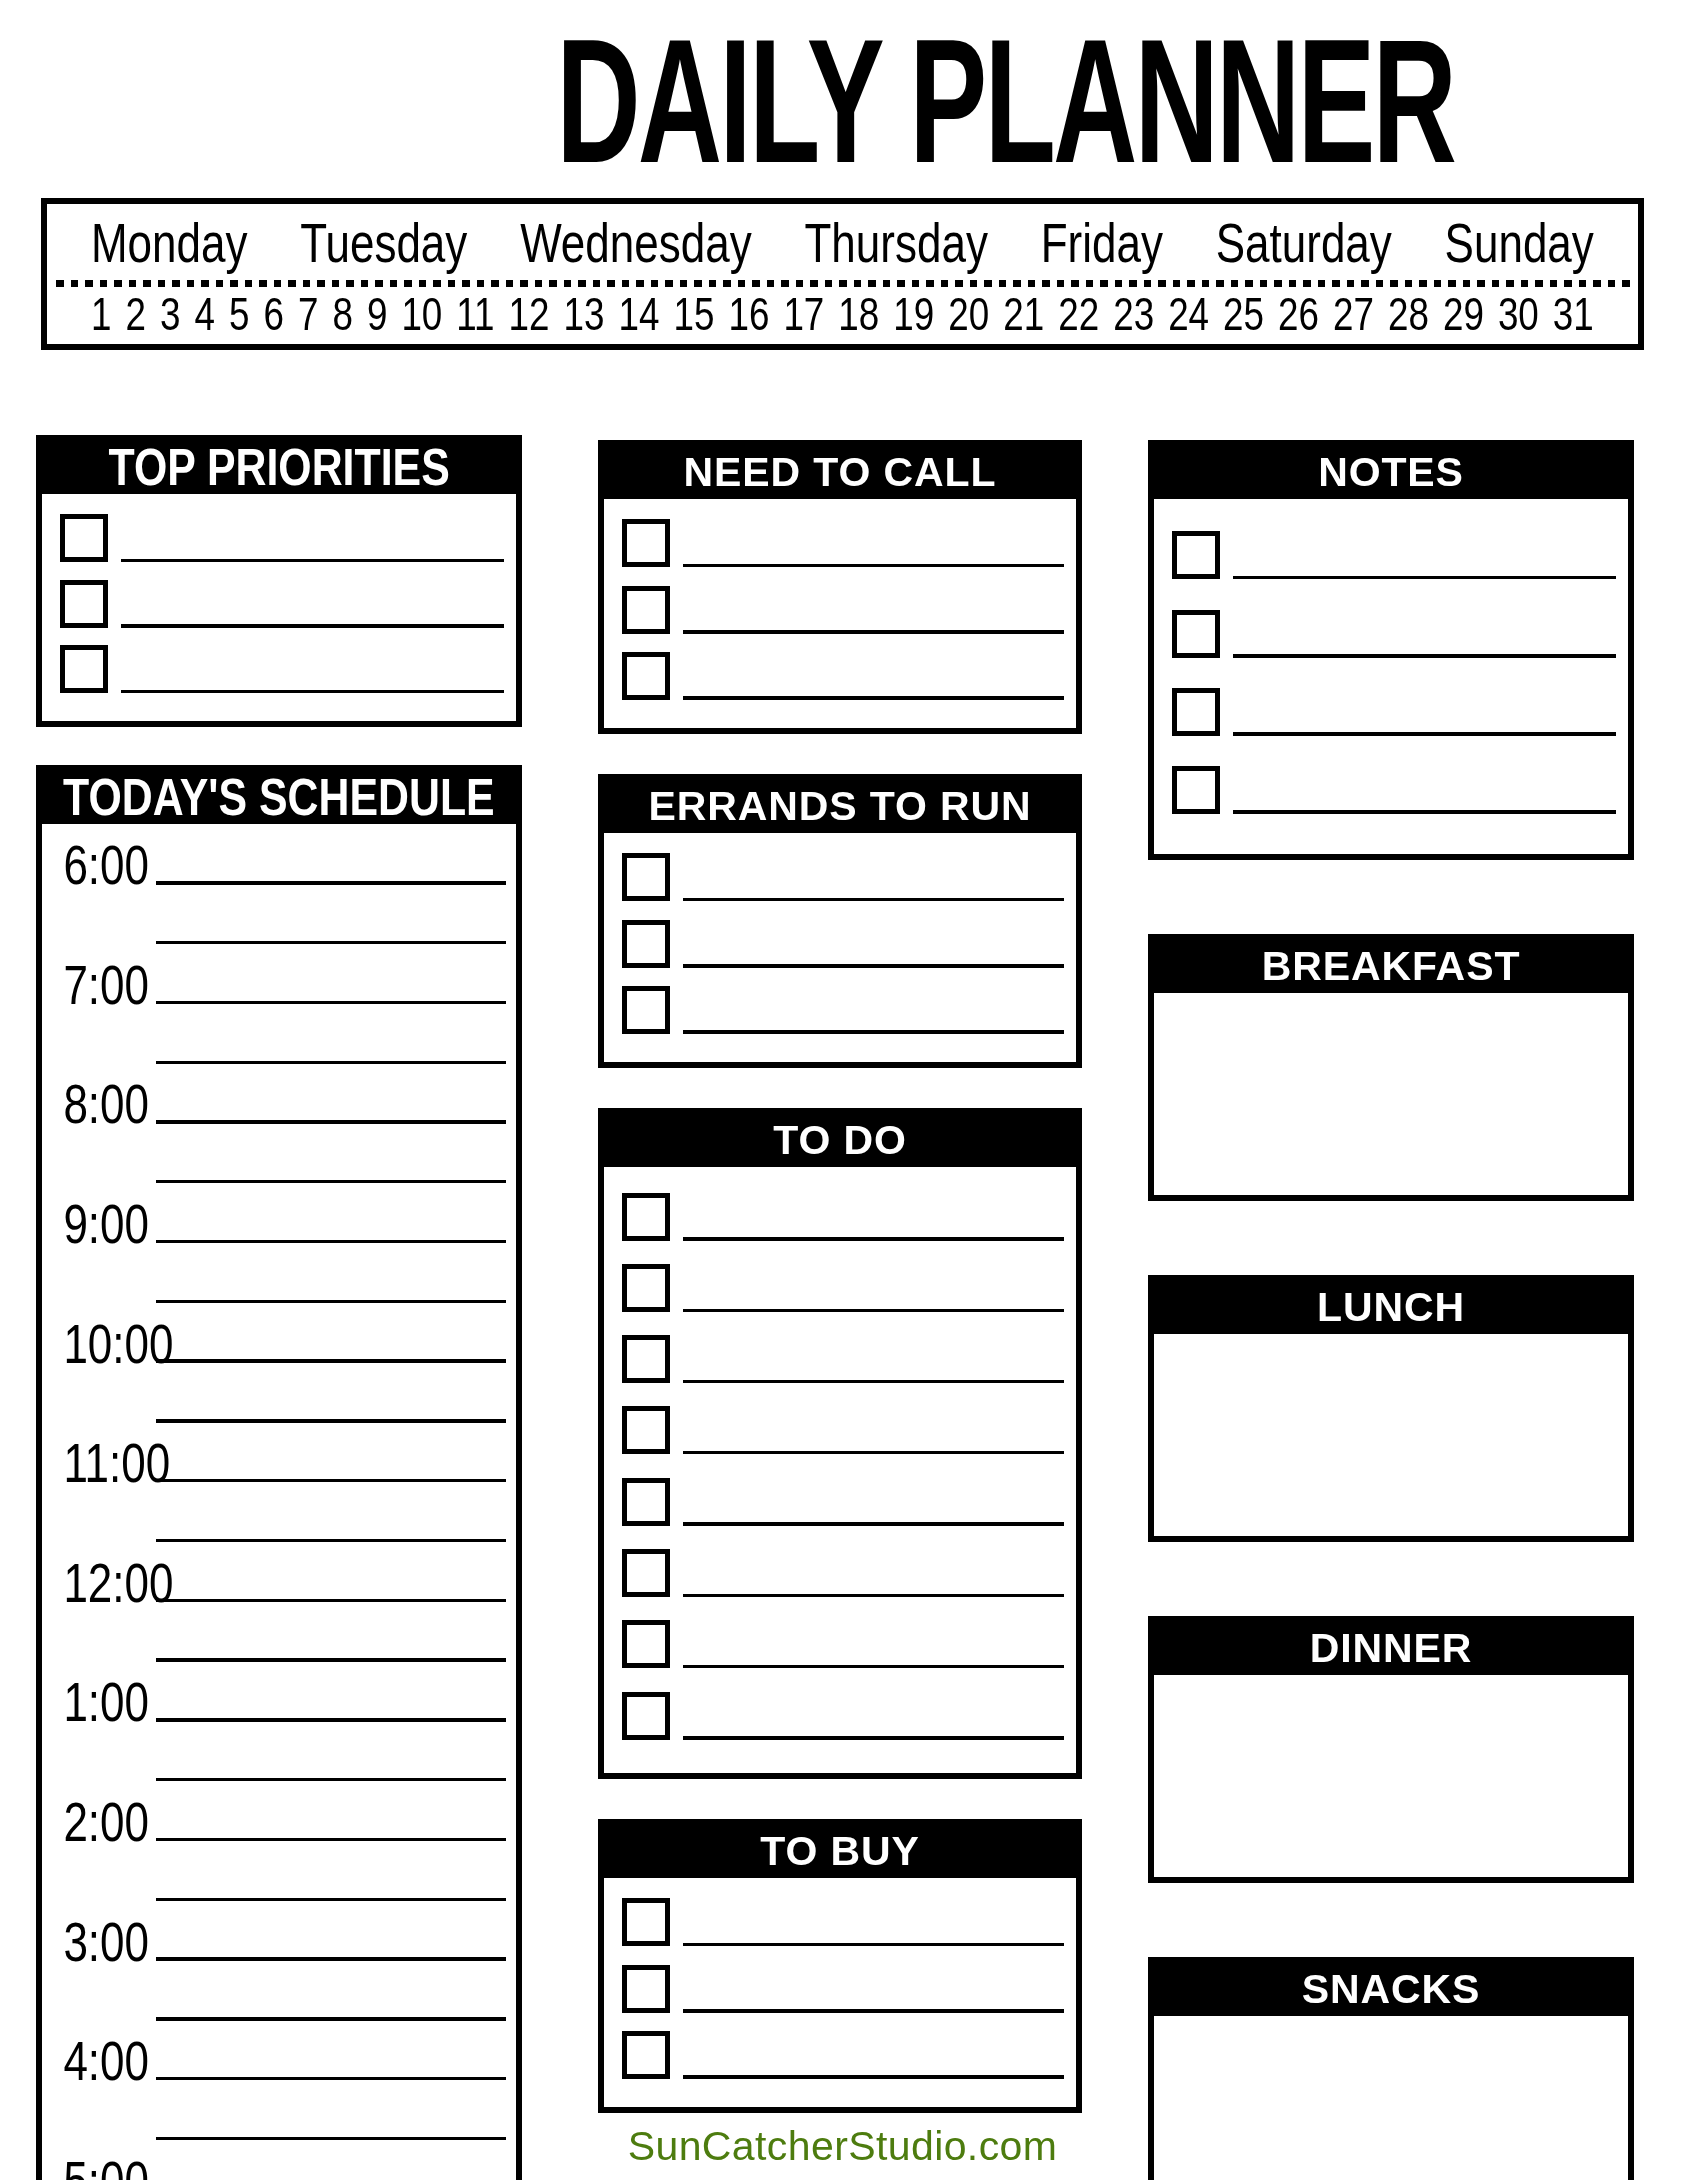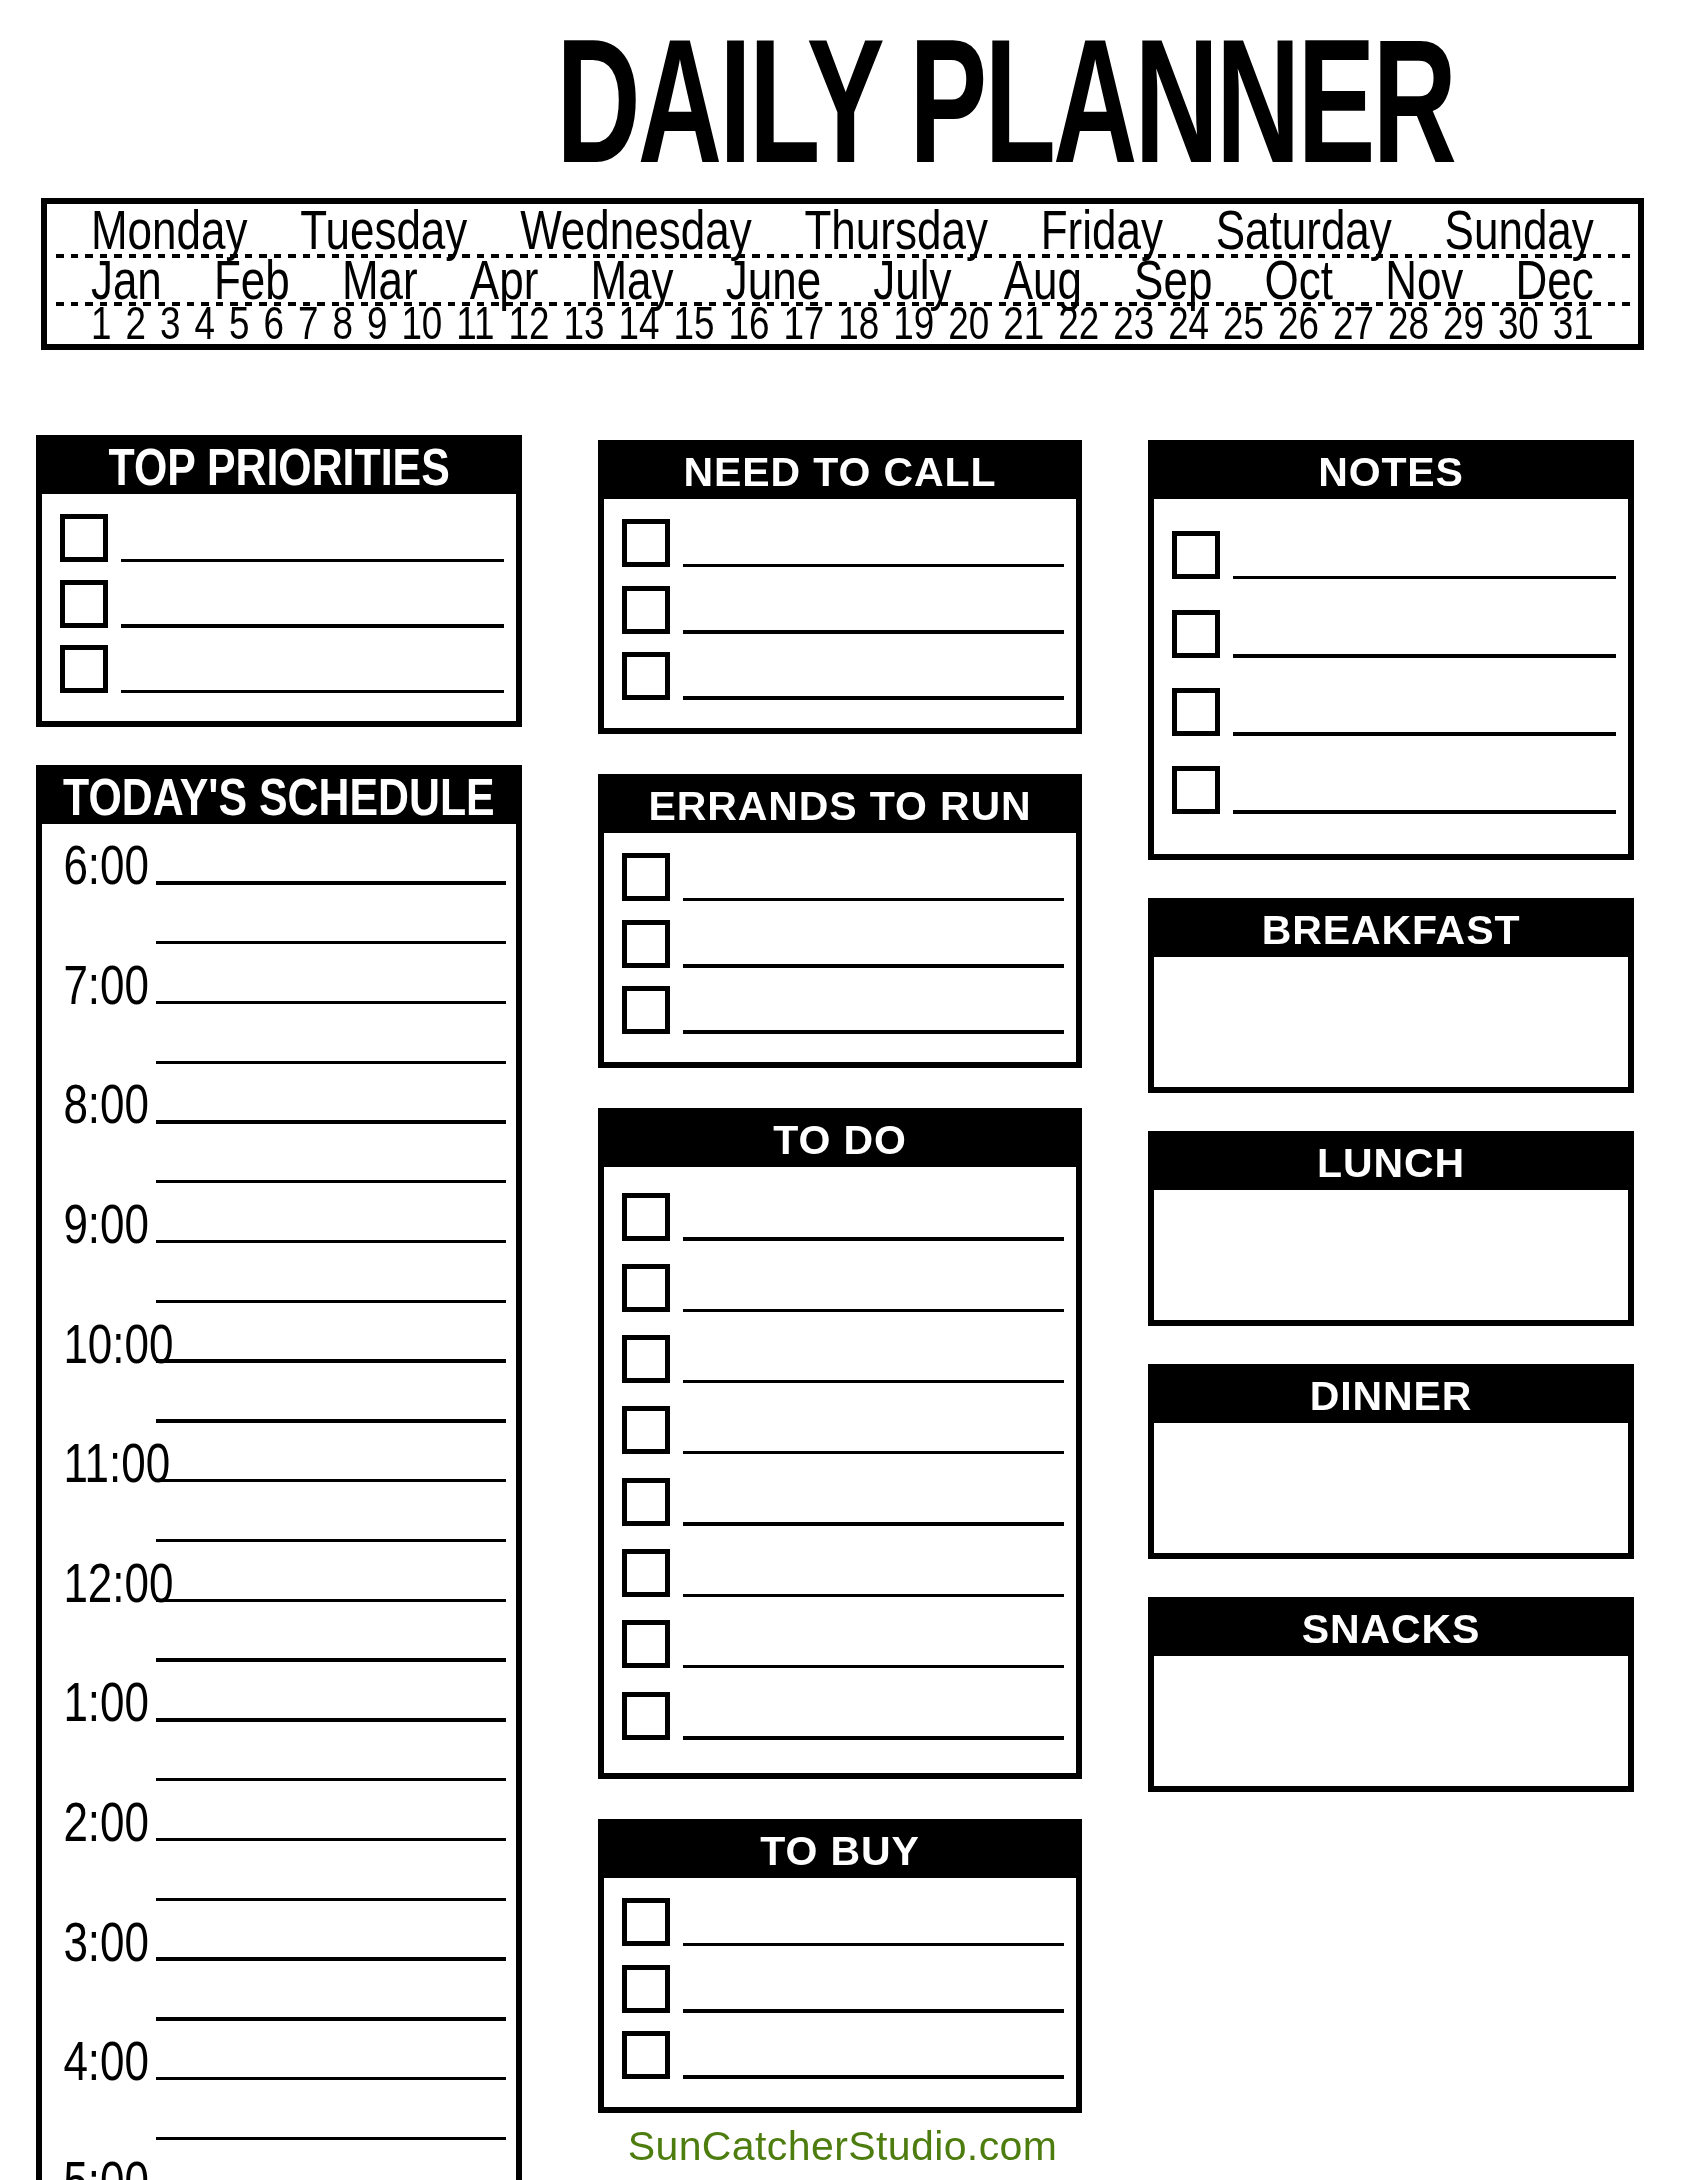--- a/index.html
+++ b/index.html
@@ -69,21 +69,21 @@
     display:flex; flex-direction:column;
     border:6px solid #000;
     box-sizing:border-box;
     background:#fff;
   }
   .h343{height:292px;}
   .h1603{height:1769px;justify-content:center;}
   .h345{height:294px;}
   .h788{height:671px;}
   .h493{height:420px;}
-  .h313{height:195px;}
+  .h313{height:267px;margin-top:36px;}
 
   .sec-h{
     flex:none; height:52px;
     margin:-0.9px;              
     padding:0.9px;
     background:#000; color:#fff;
     display:flex; align-items:center; justify-content:center;
   }
   .hdr, .hdr-cond{display:inline-block; font-weight:bold; white-space:nowrap;}
   .hdr{font-size:41px; letter-spacing:0.9px;}
@@ -143,36 +143,20 @@
           <span class="cal-item">Monday</span>
           <span class="cal-item">Tuesday</span>
           <span class="cal-item">Wednesday</span>
           <span class="cal-item">Thursday</span>
           <span class="cal-item">Friday</span>
           <span class="cal-item">Saturday</span>
           <span class="cal-item">Sunday</span>
         </div>
     </div>
     <div class="dotsep"></div>
-    <div class="cal-row row-months">
-      <div class="crow">
-          <span class="cal-item">Jan</span>
-          <span class="cal-item">Feb</span>
-          <span class="cal-item">Mar</span>
-          <span class="cal-item">Apr</span>
-          <span class="cal-item">May</span>
-          <span class="cal-item">June</span>
-          <span class="cal-item">July</span>
-          <span class="cal-item">Aug</span>
-          <span class="cal-item">Sep</span>
-          <span class="cal-item">Oct</span>
-          <span class="cal-item">Nov</span>
-          <span class="cal-item">Dec</span>
-        </div>
-    </div>
     <div class="dotsep"></div>
     <div class="cal-row row-dates">
       <div class="crow">
           <span class="cal-item">1</span>
           <span class="cal-item">2</span>
           <span class="cal-item">3</span>
           <span class="cal-item">4</span>
           <span class="cal-item">5</span>
           <span class="cal-item">6</span>
           <span class="cal-item">7</span>

